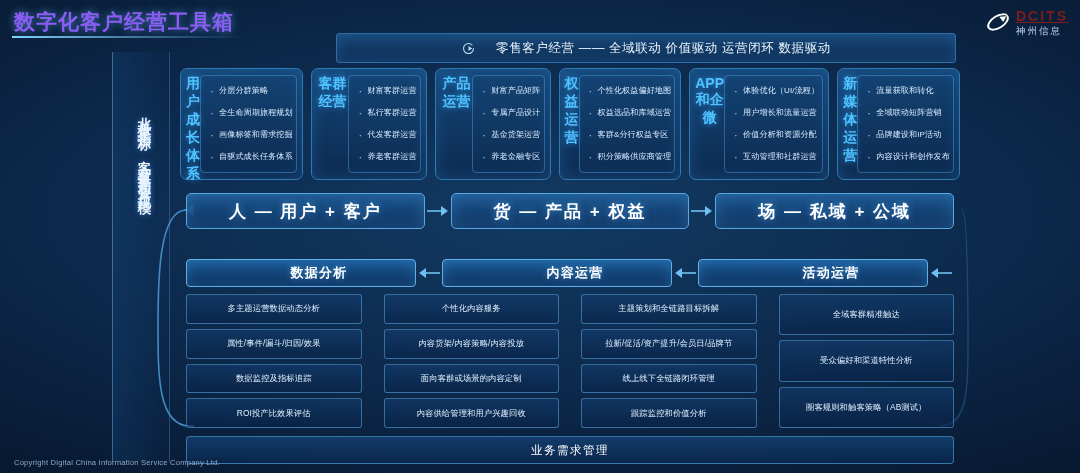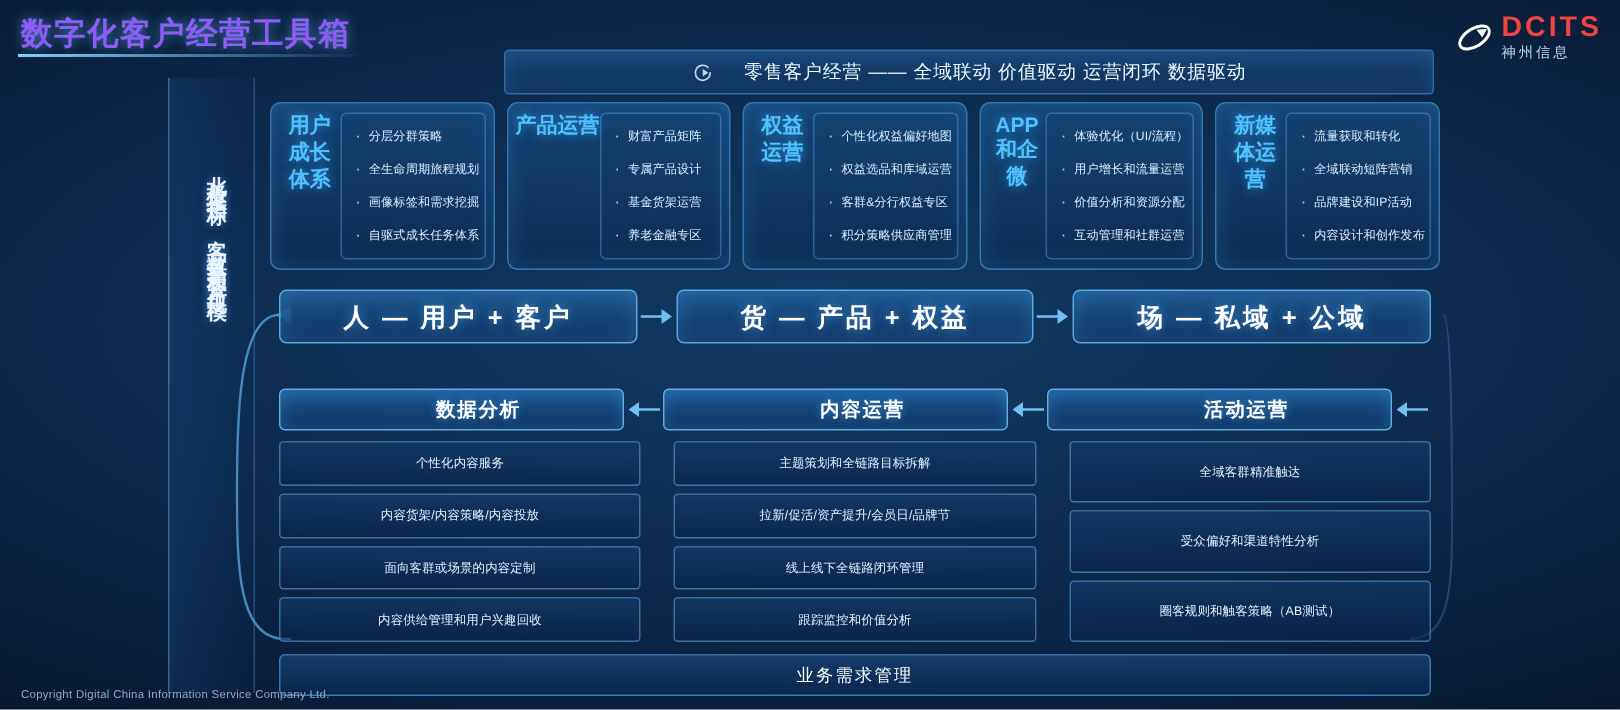--- a/index.html
+++ b/index.html
@@ -24,21 +24,21 @@
     position: absolute; left: 12px; top: 36px; width: 232px; height: 2px;
     background: linear-gradient(90deg, #7fd4ff 0%, rgba(127,212,255,0) 100%);
   }
   .logo {
     position: absolute; right: 12px; top: 9px;
     display: flex; align-items: center; gap: 5px;
   }
   .logo-mark { width: 26px; height: 26px; flex: 0 0 26px; }
   .logo-txt { line-height: 1; }
   .logo-en {
-    font-size: 19px; font-weight: bold; letter-spacing: 2px; color: #ef4444;
+    font-size: 14px; font-weight: bold; letter-spacing: 2px; color: #7f1d1d; text-decoration: underline;
   }
   .logo-cn {
     font-size: 9.5px; letter-spacing: 2px; color: #bcd8f2; margin-top: 3px;
   }
 
   
   .banner {
     position: absolute; left: 336px; top: 33px; width: 620px; height: 30px;
     border: 1px solid #2d6ea8;
     border-radius: 3px;
@@ -216,20 +216,29 @@
     <div class="card">
       <div class="card-title">用户成长体系</div>
       <div class="card-body">
         <div class="bullet">分层分群策略</div>
         <div class="bullet">全生命周期旅程规划</div>
         <div class="bullet">画像标签和需求挖掘</div>
         <div class="bullet">自驱式成长任务体系</div>
       </div>
     </div>
     <div class="card">
+      <div class="card-title">客群经营</div>
+      <div class="card-body">
+        <div class="bullet">财富客群运营</div>
+        <div class="bullet">私行客群运营</div>
+        <div class="bullet">代发客群运营</div>
+        <div class="bullet">养老客群运营</div>
+      </div>
+    </div>
+    <div class="card">
       <div class="card-title">产品运营</div>
       <div class="card-body">
         <div class="bullet">财富产品矩阵</div>
         <div class="bullet">专属产品设计</div>
         <div class="bullet">基金货架运营</div>
         <div class="bullet">养老金融专区</div>
       </div>
     </div>
     <div class="card">
       <div class="card-title">权益运营</div>
@@ -303,20 +312,26 @@
     <div class="arrow-l">
       <svg width="22" height="12" viewBox="0 0 22 12">
         <line x1="7" y1="6" x2="22" y2="6" stroke="#6fc0f0" stroke-width="1.6"></line>
         <path d="M8 1 L1 6 L8 11 Z" fill="#6fc0f0"></path>
       </svg>
     </div>
   </div>
 
   <div class="grid">
     <div class="col">
+      <div class="cell">多主题运营数据动态分析</div>
+      <div class="cell">属性/事件/漏斗/归因/效果</div>
+      <div class="cell">数据监控及指标追踪</div>
+      <div class="cell">ROI投产比效果评估</div>
+    </div>
+    <div class="col">
       <div class="cell">个性化内容服务</div>
       <div class="cell">内容货架/内容策略/内容投放</div>
       <div class="cell">面向客群或场景的内容定制</div>
       <div class="cell">内容供给管理和用户兴趣回收</div>
     </div>
     <div class="col">
       <div class="cell">主题策划和全链路目标拆解</div>
       <div class="cell">拉新/促活/资产提升/会员日/品牌节</div>
       <div class="cell">线上线下全链路闭环管理</div>
       <div class="cell">跟踪监控和价值分析</div>

